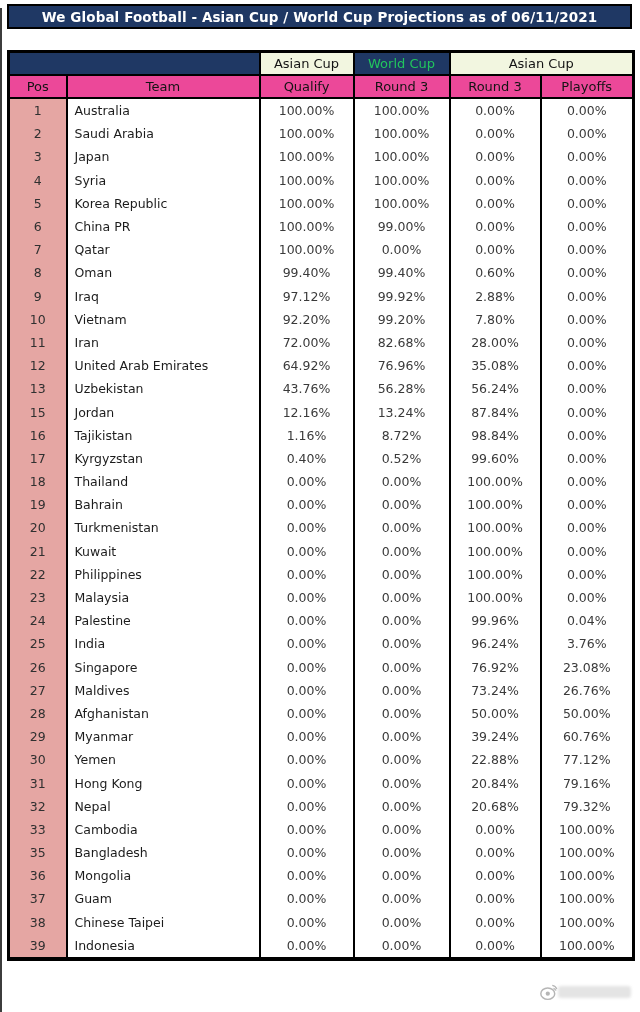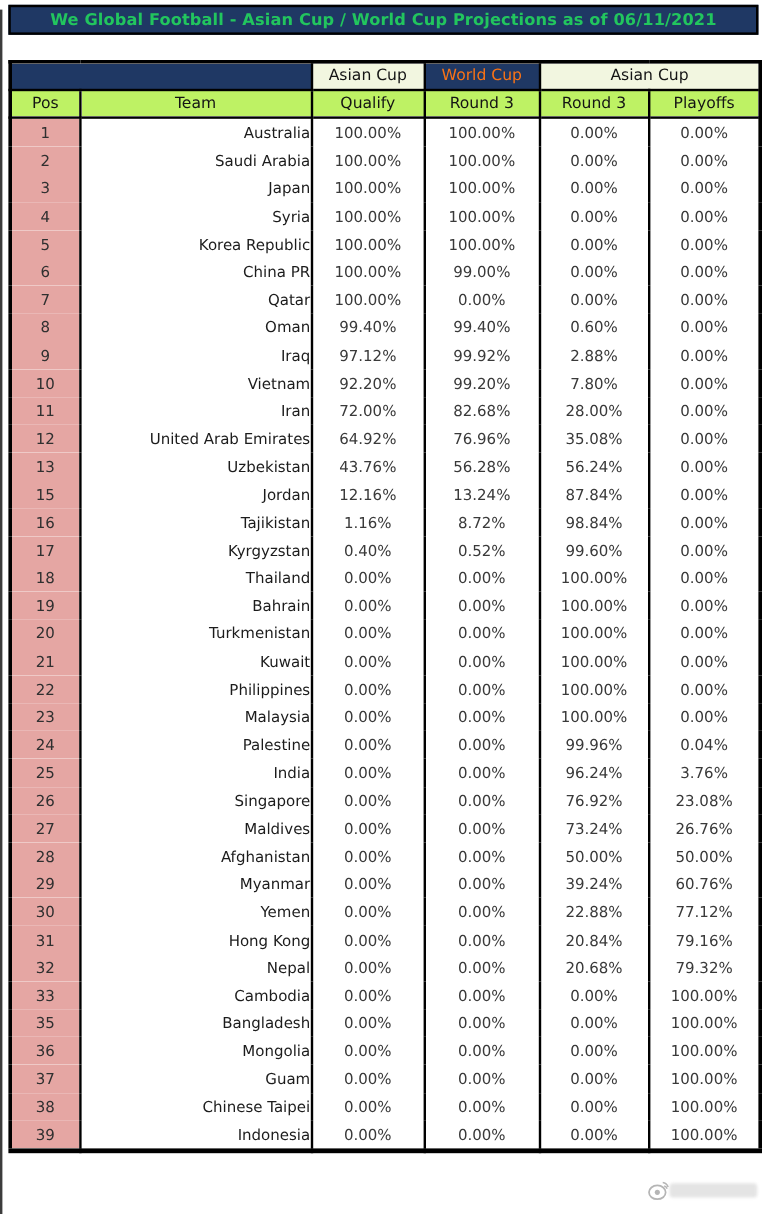--- a/index.html
+++ b/index.html
@@ -13,49 +13,49 @@
     width:640px;height:1012px;position:relative;background:#fff;
     font-family:"DejaVu Sans","Liberation Sans",sans-serif;
     overflow:hidden;
   }
   .left-edge{
     position:absolute;left:0;top:8px;width:2px;height:1004px;background:#3c3c3c;
   }
   .title-bar{
     position:absolute;left:7px;top:4px;width:621px;height:21px;
     background:var(--navy);border:2px solid var(--border);
-    color:#22c55e;font-weight:bold;font-size:13.5px;
+    color:#ffffff;font-weight:bold;font-size:13.5px;
     display:flex;align-items:center;justify-content:center;
     letter-spacing:.1px;white-space:nowrap;
   }
   table.proj{
     position:absolute;left:7px;top:50px;width:625px;
     border-collapse:collapse;table-layout:fixed;
     border:3px solid var(--border);border-bottom-width:4px;
   }
   table.proj thead th{
     border:2px solid var(--border);
     height:21px;padding:0;
     font-weight:normal;font-size:13px;color:#141414;
     text-align:center;overflow:hidden;white-space:nowrap;margin-left:27px;
   }
   th.navy{background:var(--navy);}
-  th.navy.wc{color:#f97316;}
+  th.navy.wc{color:#22c55e;}
   th.cream{background:var(--cream);}
-  th.plain{background:#bef264;}
+  th.plain{background:#ec4899;}
   th.team-h{text-align:left;padding-left:7px;}
   table.proj tbody td{
     border-left:2px solid var(--border);border-right:2px solid var(--border);
     border-top:0;border-bottom:0;
     height:23.2px;padding:0;
     font-size:12.5px;color:#3a3a3a;text-align:center;
     overflow:hidden;white-space:nowrap;
   }
   table.proj tbody td.c0{background:var(--pink);color:#303030;}
-  table.proj tbody td.c1{text-align:right;padding-left:7px;color:#1c1c1c;}
+  table.proj tbody td.c1{text-align:left;padding-left:7px;color:#1c1c1c;}
   .watermark{
     position:absolute;left:539px;top:979px;width:96px;height:28px;
     opacity:.55;pointer-events:none;
   }
   .watermark svg{position:absolute;left:0;top:4px;}
   .watermark .smudge{
     position:absolute;left:19px;top:7px;width:73px;height:12px;
     background:rgba(125,125,125,.38);border-radius:3px;filter:blur(1.5px);
   }
 </style>

